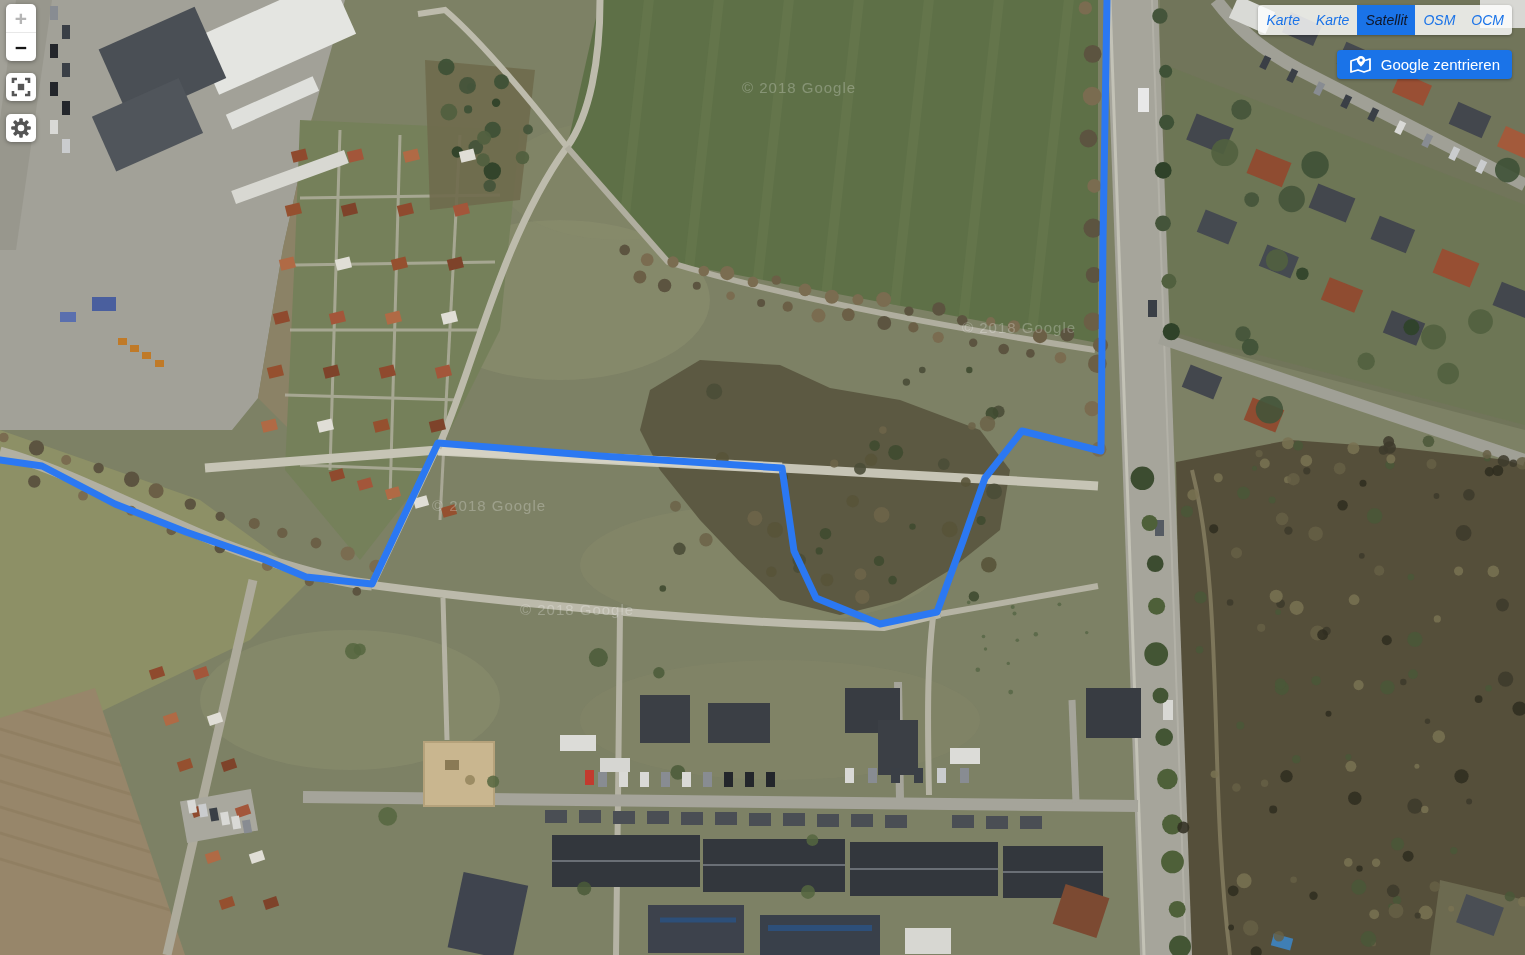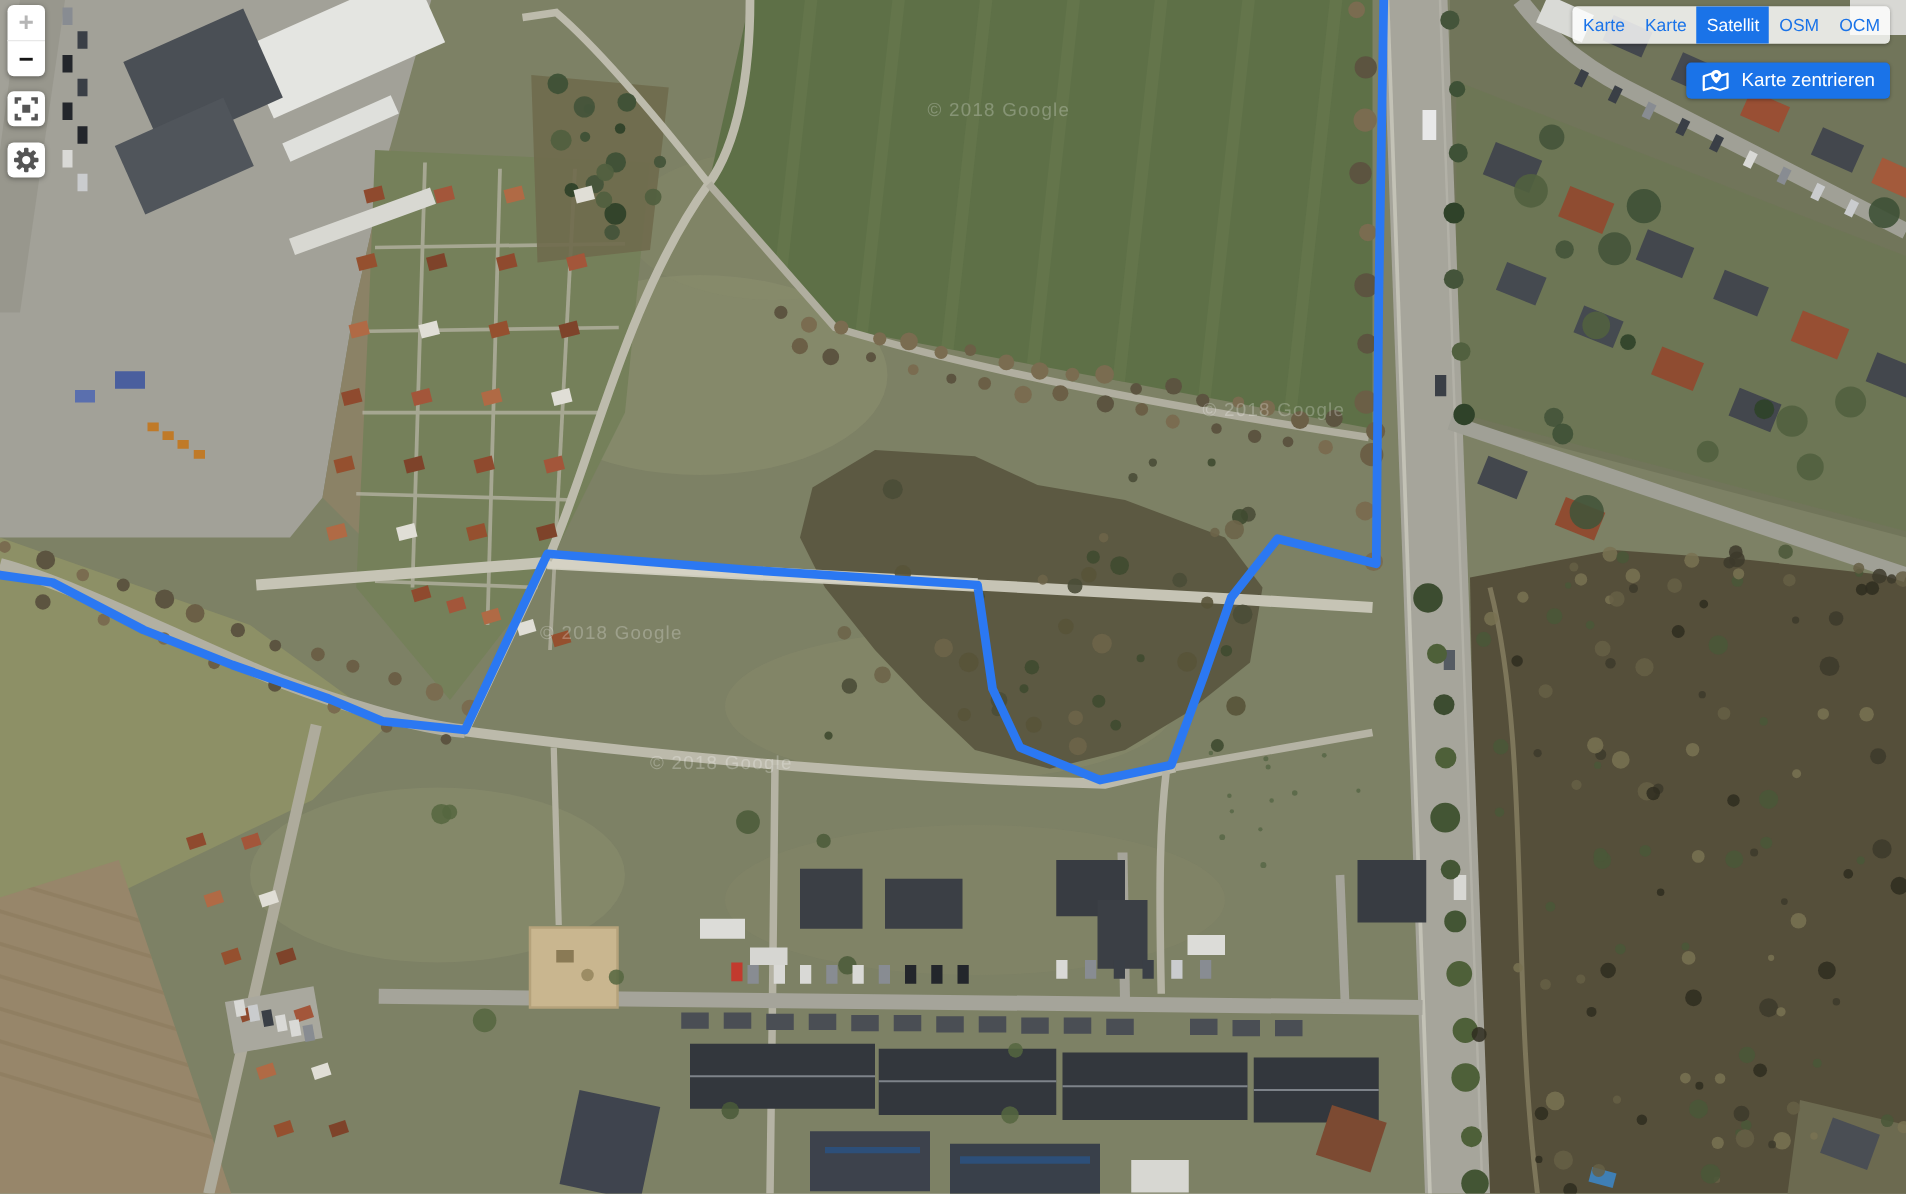--- a/index.html
+++ b/index.html
@@ -12,23 +12,23 @@
   .zoomctl{left:6px;top:4px;width:30px;height:57px;display:flex;flex-direction:column;}
   .zoomctl .zbtn{flex:1;display:flex;align-items:center;justify-content:center;
                  font-size:21px;font-weight:bold;cursor:pointer;line-height:1;}
   .zoomctl .zbtn.zin{color:#b5b5b5;border-bottom:1px solid #e8e8e8;}
   .zoomctl .zbtn.zout{color:#151515;}
   .sqbtn{left:6px;width:30px;height:28px;display:flex;align-items:center;justify-content:center;cursor:pointer;}
   .fitbtn{top:73px;}
   .gearbtn{top:114px;}
   .layerbar{position:absolute;right:13px;top:5px;height:30px;display:flex;
             background:rgba(255,255,255,0.82);border-radius:4px;overflow:hidden;
-            box-shadow:0 1px 3px rgba(0,0,0,.3);}
+            box-shadow:0 1px 3px rgba(0,0,0,.3);font-style:italic;}
   .layer-btn{padding:0 8px;font-size:14px;line-height:30px;color:#1a73e8;cursor:pointer;white-space:nowrap;}
-  .layer-btn.active{background:#1a73e8;color:#ffffff;}
+  .layer-btn.active{background:#1a73e8;color:#0f172a;}
   .centerbtn{position:absolute;right:13px;top:50px;height:29px;display:flex;align-items:center;
              gap:8px;padding:0 12px;background:#1a73e8;color:#fff;font-size:15px;border-radius:4px;
              cursor:pointer;box-shadow:0 1px 3px rgba(0,0,0,.3);}
 </style>
 </head>
 <body>
 
 <div class="stage">
 
   <svg class="basemap" width="1525" height="955" viewBox="0 0 1525 955">
@@ -670,15 +670,15 @@
     <div class="layer-btn">OSM</div>
     <div class="layer-btn">OCM</div>
   </div>
 
   <div class="centerbtn">
     <svg width="24" height="20" viewBox="0 0 24 20">
       <path d="M2,6 L8,4 L14,6 L21,4 V15 L15,17 L9,15 L2,17 Z" fill="none" stroke="#fff" stroke-width="1.8" stroke-linejoin="round"></path>
       <path d="M12,1 c2.4,0 4.2,1.8 4.2,4.1 0,3 -4.2,6.6 -4.2,6.6 s-4.2,-3.6 -4.2,-6.6 C7.8,2.8 9.6,1 12,1 Z" fill="#fff"></path>
       <circle cx="12" cy="5.1" r="1.6" fill="#1a73e8"></circle>
     </svg>
-    <span>Karte zentrieren</span>
+    <span>Google zentrieren</span>
   </div>
 </div>
 
 </body></html>

